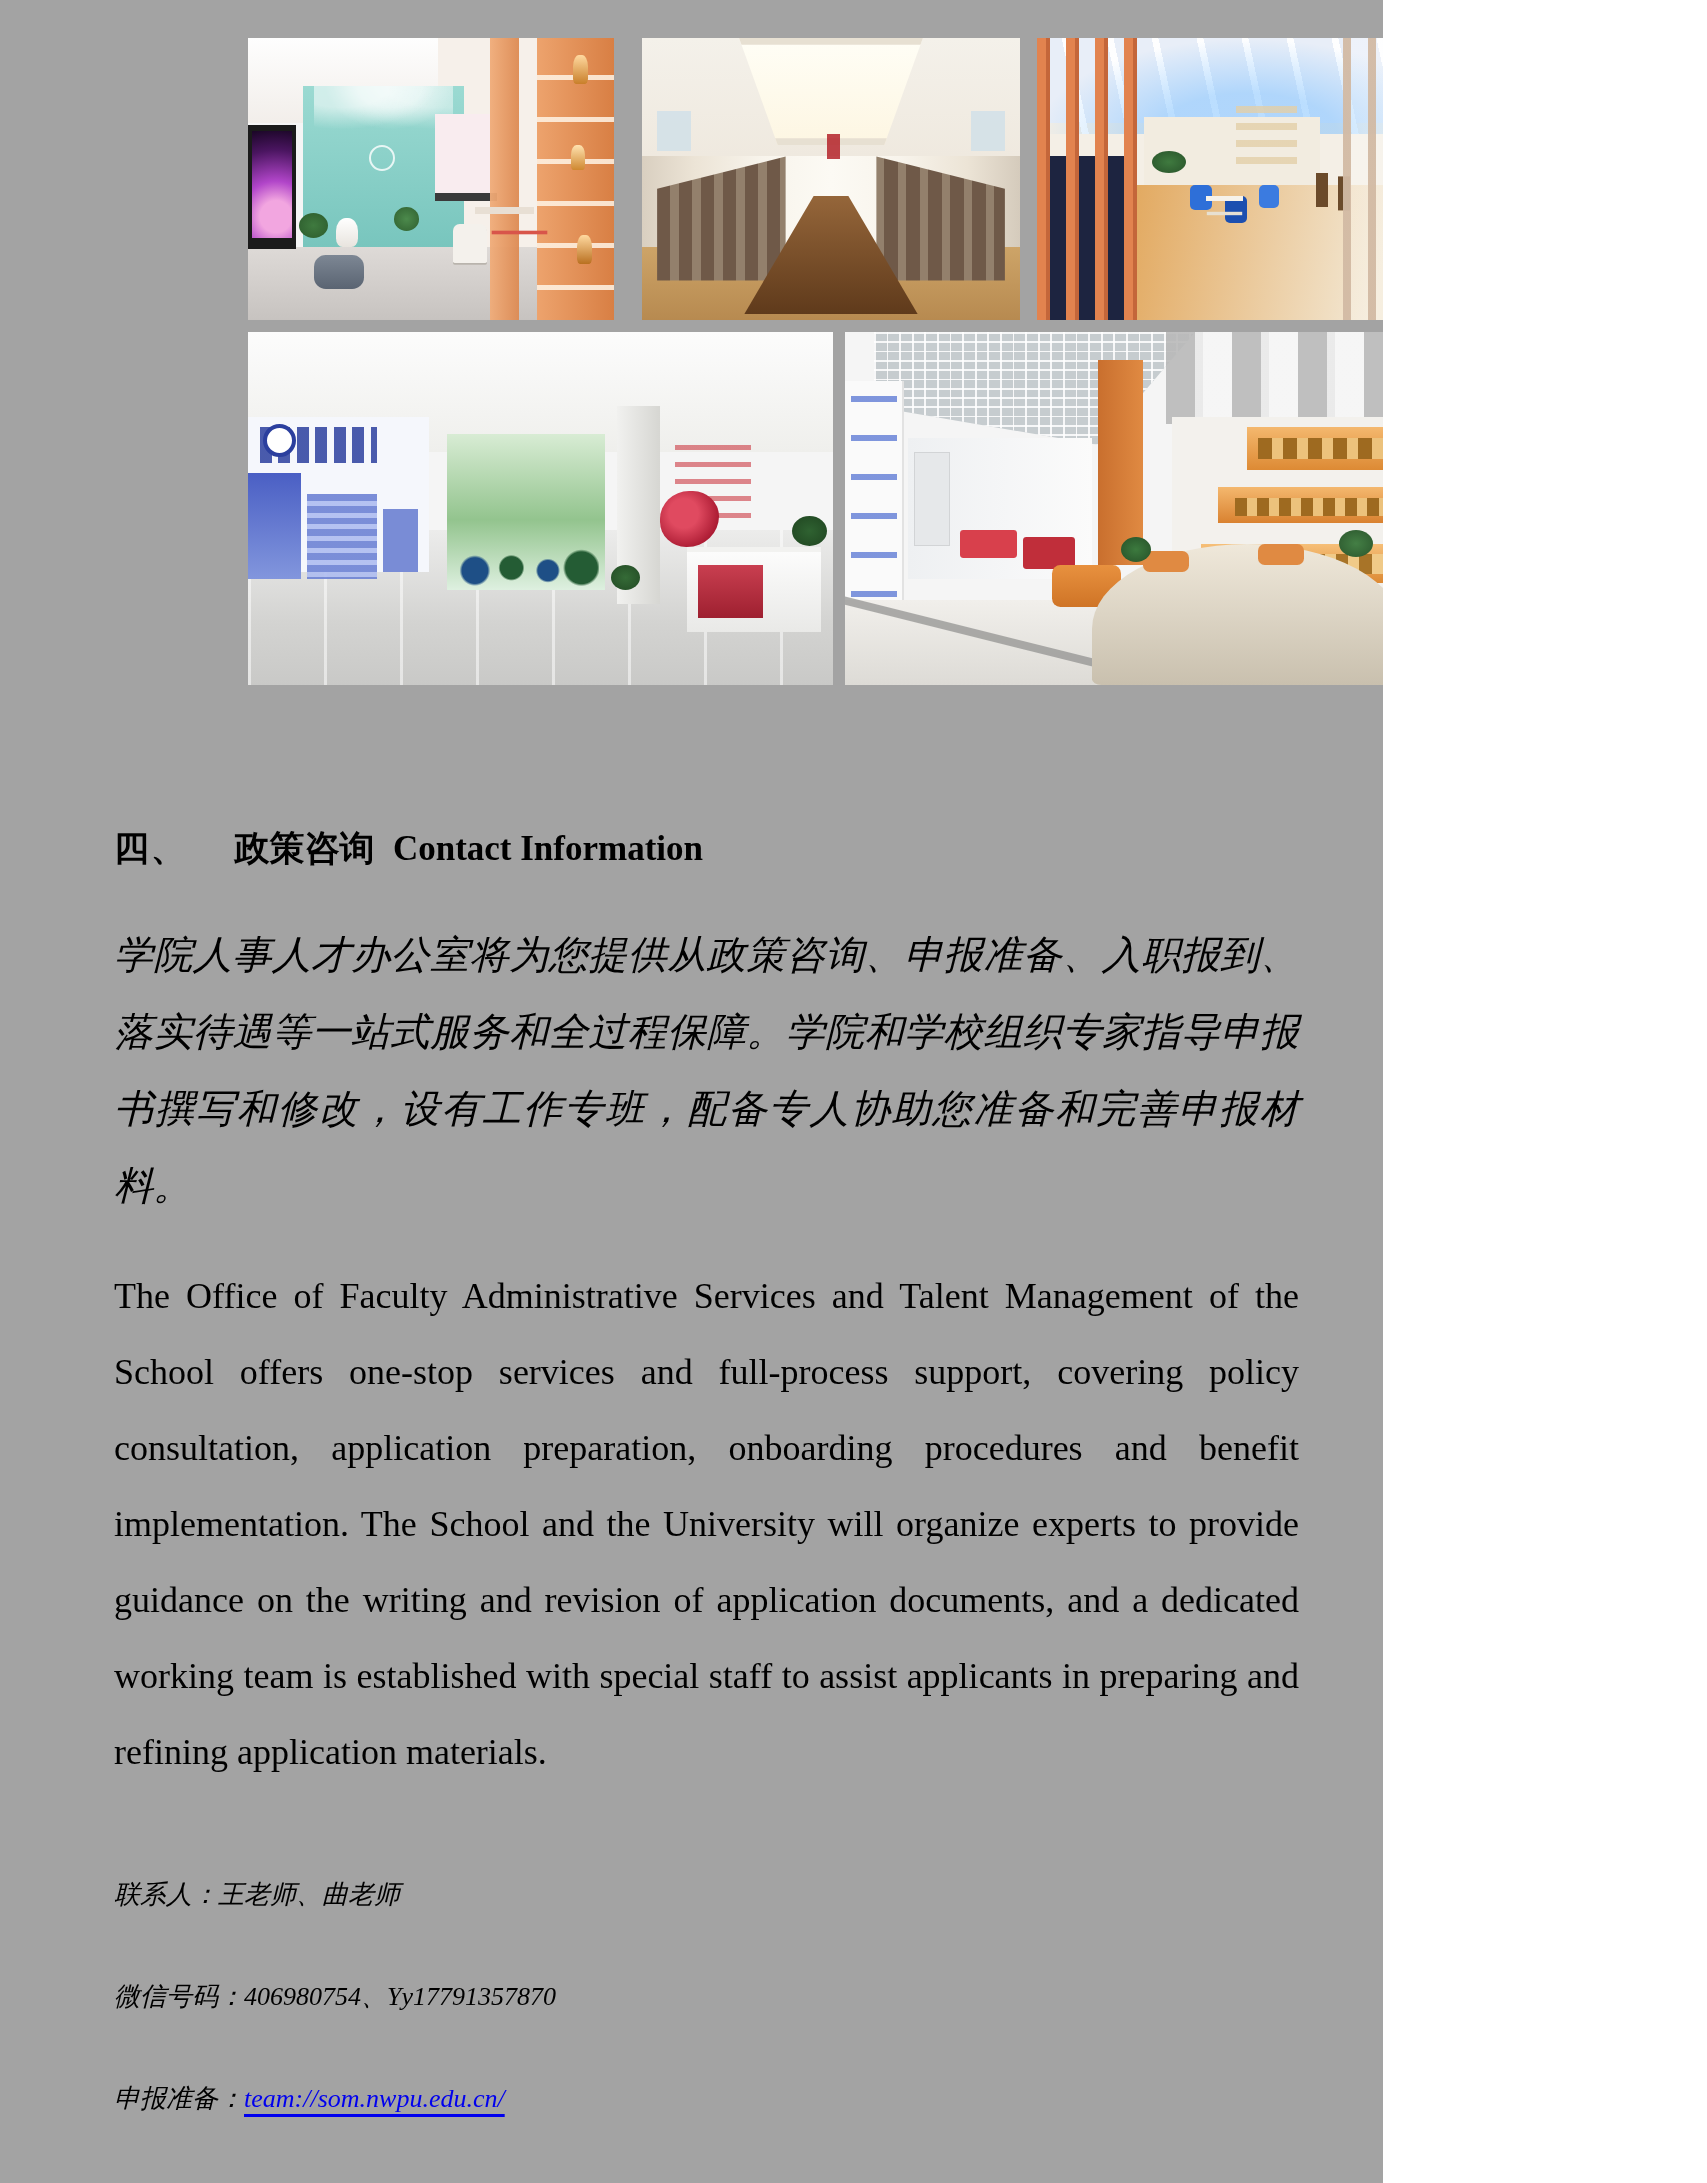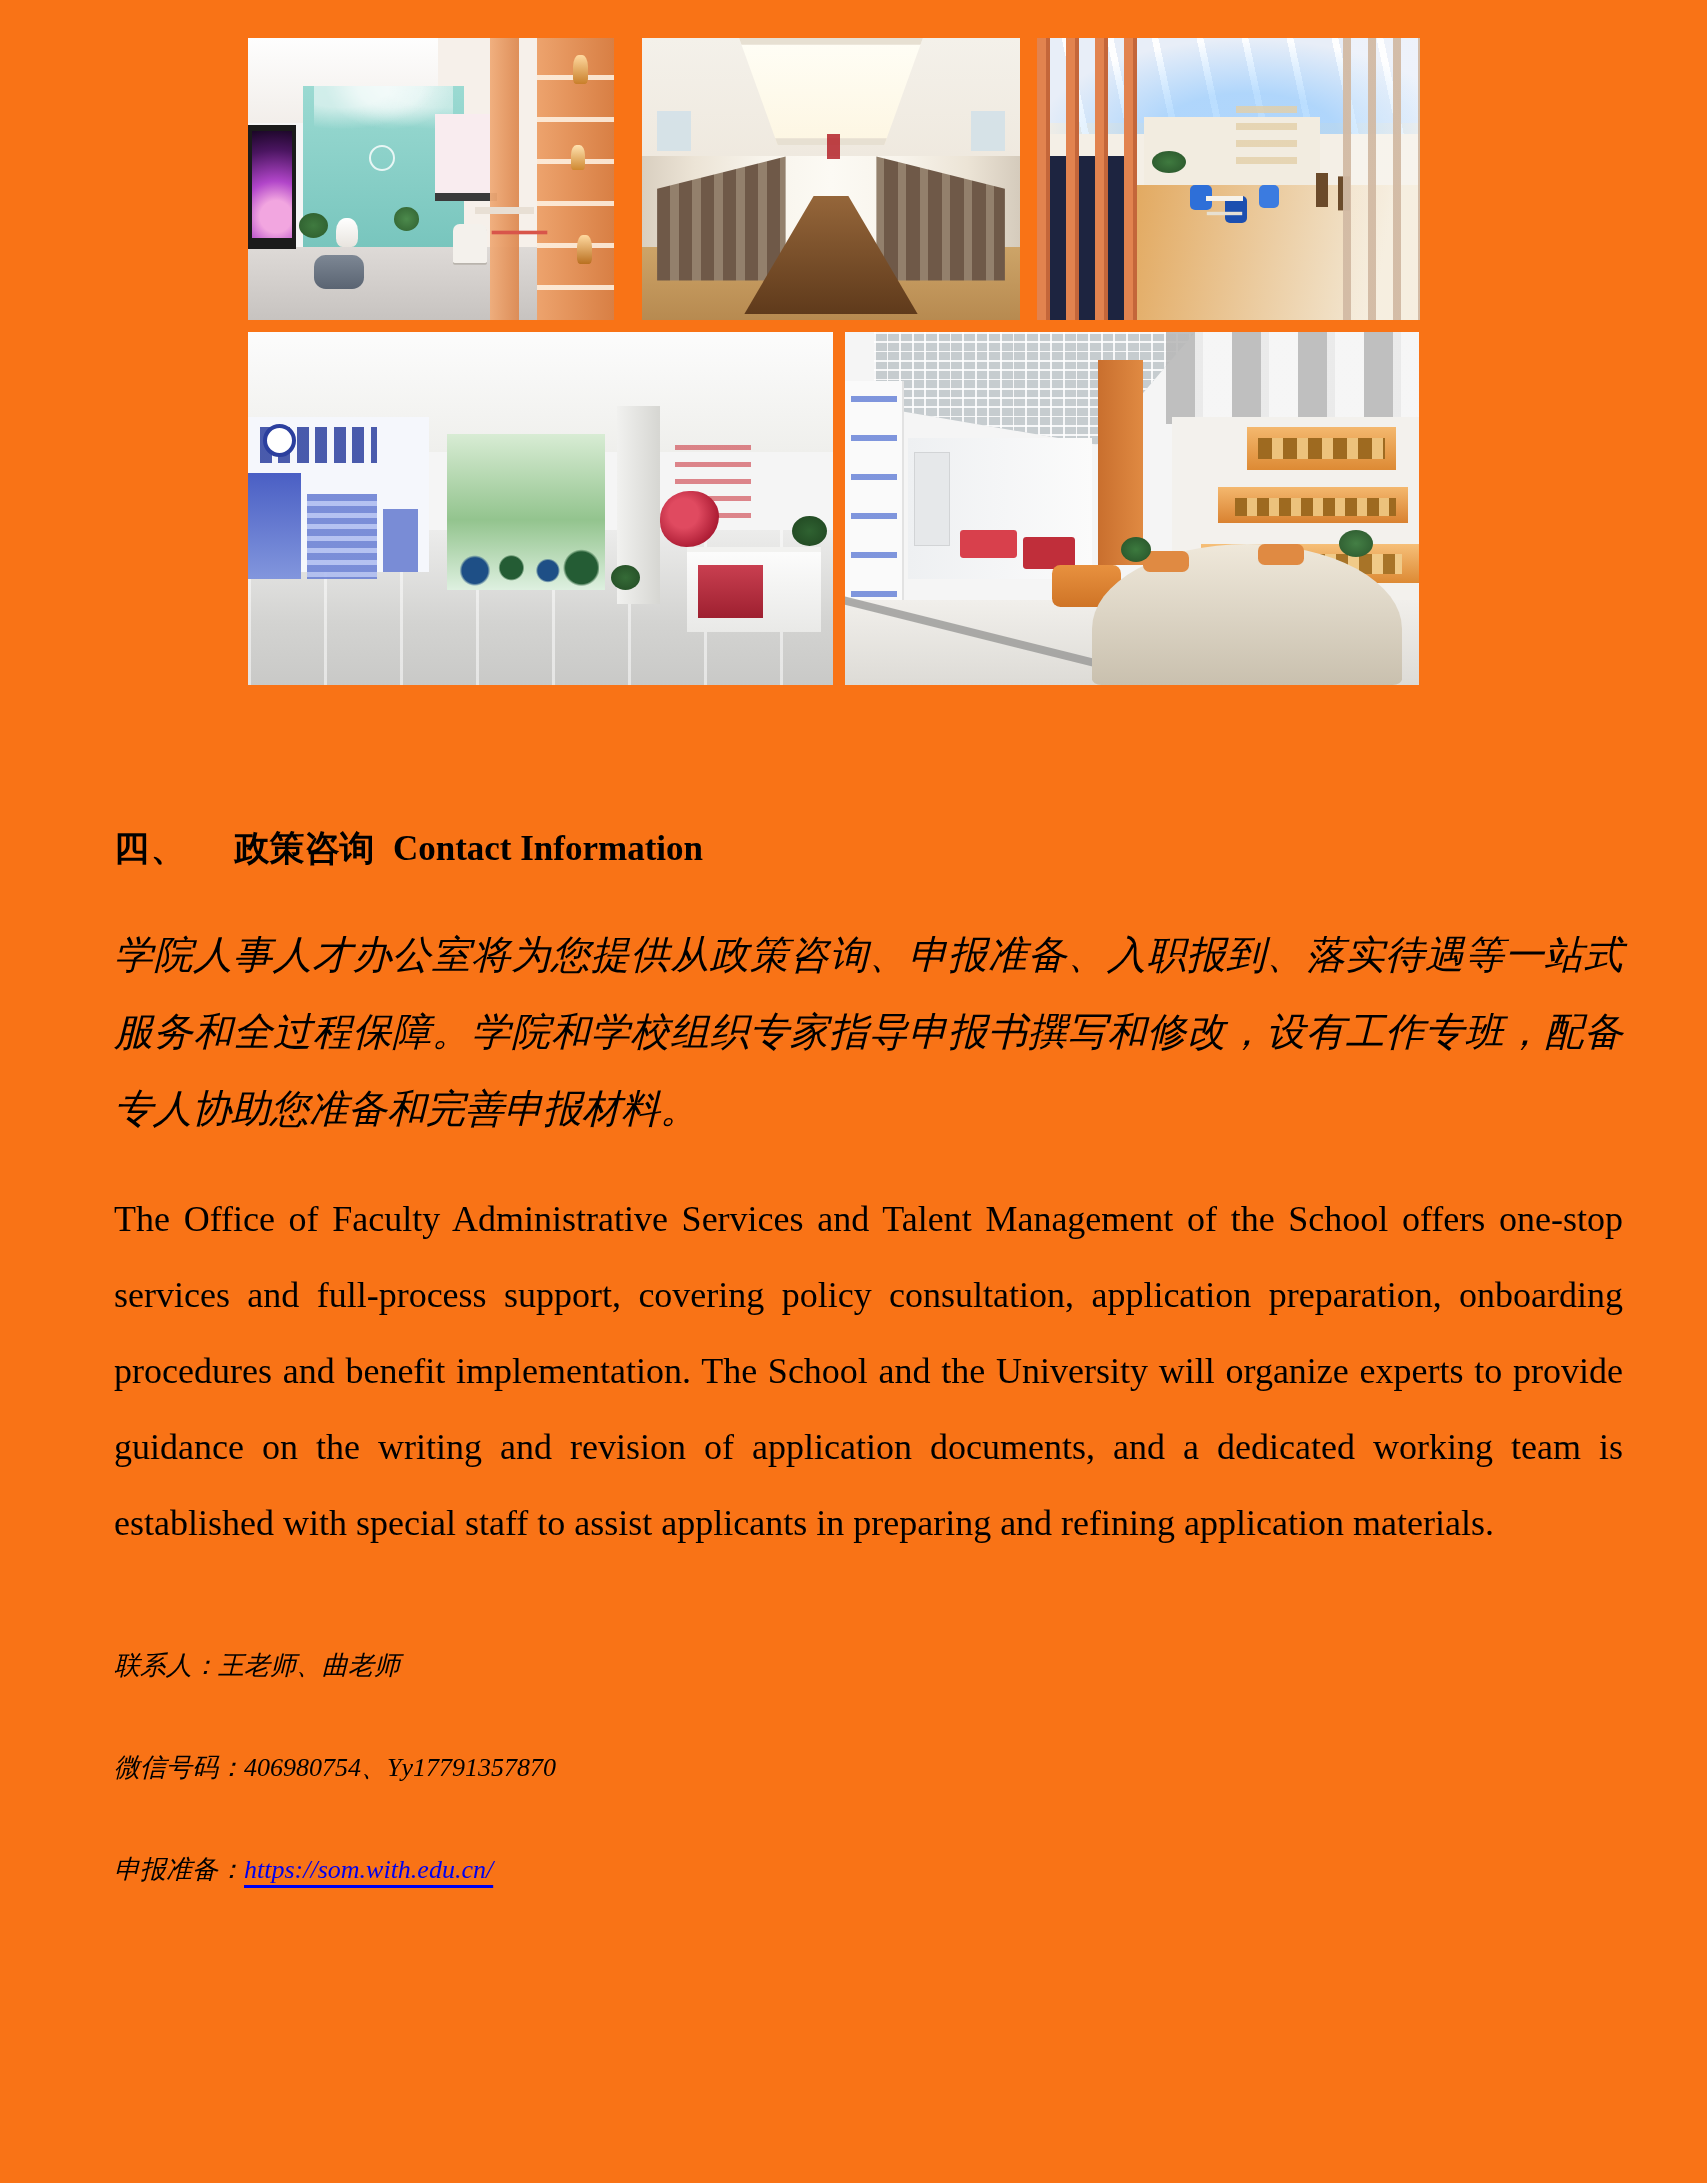--- a/index.html
+++ b/index.html
@@ -1,17 +1,17 @@
 <!DOCTYPE html>
 <html style="font-size:13.5px"><head>
 <meta charset="utf-8">
 <style>
   html,body{margin:0;padding:0;background:#ffffff;}
   body{width:1707px;height:2183px;font-family:"Liberation Serif",serif;color:#111;}
-  .page{position:relative;width:1707px;height:2183px;overflow:hidden;background:#f97316;}
+  .page{position:relative;width:1383px;height:2183px;overflow:hidden;background:#a3a3a3;}
 
   
   .photos{position:relative;height:685px;}
   .photo{position:absolute;overflow:hidden;background:#f5f5f5;}
   .photo *{position:absolute;}
 
   .p1{left:248px;top:38px;width:366px;height:282px;}
   .p1 .ceil{left:0;top:0;right:0;height:30%;background:linear-gradient(#fefefe,#f2eeea);}
   .p1 .wallR{right:0;top:0;width:48%;height:78%;background:#f6f0ea;}
   .p1 .teal{left:15%;top:17%;width:44%;height:64%;background:linear-gradient(180deg,#9bdad2,#74c3bb);}
@@ -250,20 +250,20 @@
     <p class="para-en">The Office of Faculty Administrative Services and Talent Management of the School offers one-stop services and full-process support, covering policy consultation, application preparation, onboarding procedures and benefit implementation. The School and the University will organize experts to provide guidance on the writing and revision of application documents, and a dedicated working team is established with special staff to assist applicants in preparing and refining application materials.</p>
 
     <div class="contacts">
 
       <p class="contact-row"><span class="label">联系人：</span><span class="value zh-val">王老师、曲老师</span></p>
 
       <p class="contact-row"><span class="label">微信号码：</span><span class="value">406980754、Yy17791357870</span></p>
 
 
 
-      <p class="contact-row"><span class="label">申报准备：</span><a class="doc-link">https://som.with.edu.cn/</a></p>
+      <p class="contact-row"><span class="label">申报准备：</span><a class="doc-link">team://som.nwpu.edu.cn/</a></p>
 
     </div>
 
   </div>
 
 </div>
 
 
 </body></html>

